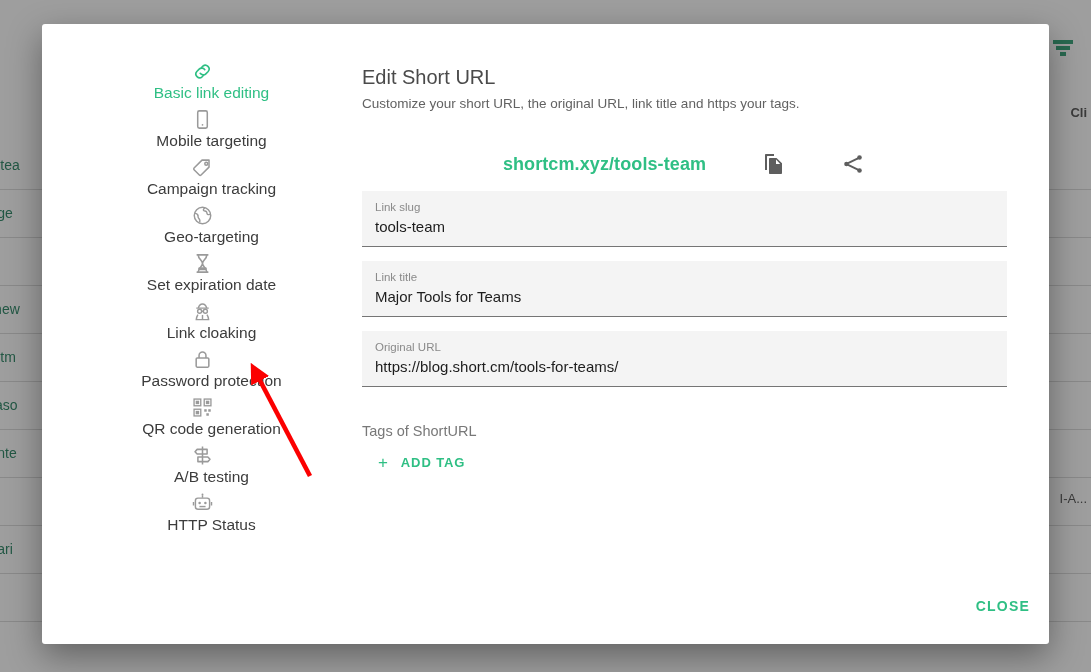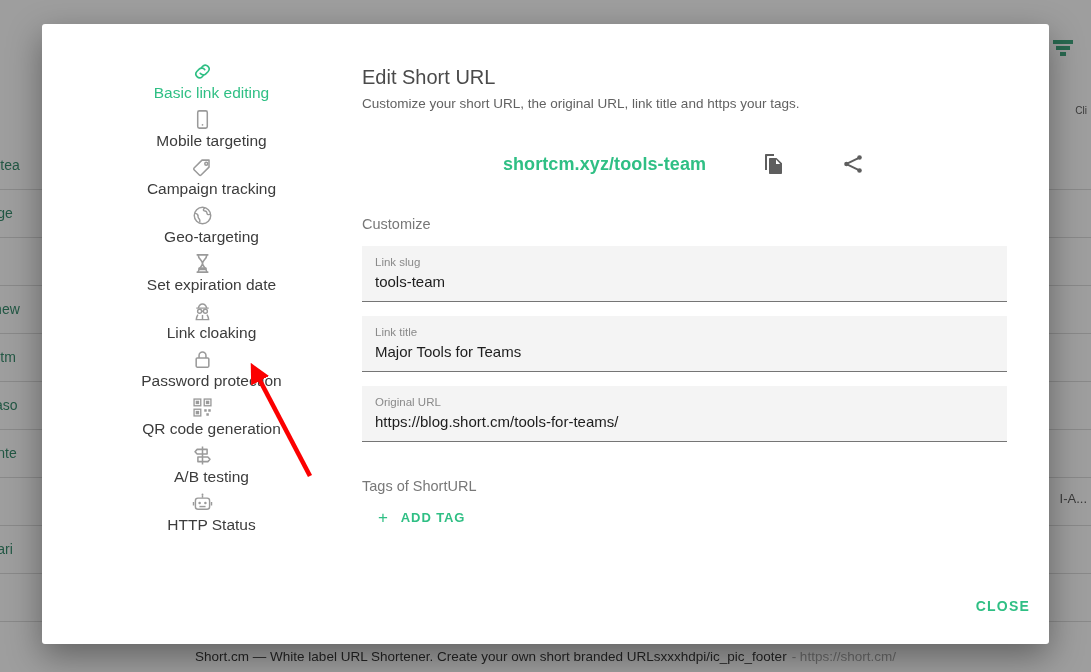--- a/index.html
+++ b/index.html
@@ -54,22 +54,22 @@
     position: absolute;
     right: 16px;
     top: 38px;
     width: 24px;
     height: 20px;
   }
   .bg-colhead {
     position: absolute;
     top: 105px;
     right: 4px;
-    font-size: 10px;
-    font-weight: normal;
+    font-size: 13px;
+    font-weight: bold;
     color: #4a4a4a;
     white-space: nowrap;
   }
   .bg-cell-right {
     position: absolute;
     right: 4px;
     font-size: 13px;
     color: #4a4a4a;
     white-space: nowrap;
   }
@@ -294,24 +294,20 @@
       <div class="bg-row" style="top: 430px;">
         <span class="bg-row-link">a-conte</span>
       </div>
       <div class="bg-row" style="top: 478px;"></div>
       <div class="bg-row" style="top: 526px;">
         <span class="bg-row-link">ompari</span>
       </div>
       <div class="bg-row" style="top: 574px;"></div>
       <span class="bg-cell-right" style="top: 491px;">I-A...</span>
     </div>
-  <div class="bg-footer">
-    <span>Short.cm — White label URL Shortener. Create your own short branded URLsxxxhdpi/ic_pic_footer</span>
-    <span class="dim">- https://short.cm/</span>
-  </div>
 </div>
 
 <div id="scrim"></div>
 
 <div id="modal">
 
   <nav id="sidebar">
       <div class="nav-item active">
         <span class="nav-icon">
           <svg viewBox="0 0 24 24" width="23" height="23" fill="none" stroke="currentColor" stroke-width="1.7" stroke-linecap="round">
@@ -438,21 +434,20 @@
         <svg viewBox="0 0 24 24" width="24" height="24" fill="none" stroke="currentColor" stroke-width="1.9" stroke-linecap="round">
           <circle cx="18.5" cy="5.5" r="2.3" fill="currentColor" stroke="none"></circle>
           <circle cx="5.5" cy="12" r="2.3" fill="currentColor" stroke="none"></circle>
           <circle cx="18.5" cy="18.5" r="2.3" fill="currentColor" stroke="none"></circle>
           <line x1="7.6" y1="10.9" x2="16.4" y2="6.6"></line>
           <line x1="7.6" y1="13.1" x2="16.4" y2="17.4"></line>
         </svg>
       </span>
     </div>
 
-    <div id="customize-label">Customize</div>
 
     <div id="fields-wrap">
         <div class="field">
           <div class="field-label">Link slug</div>
           <div class="field-value">tools-team</div>
         </div>
         <div class="field">
           <div class="field-label">Link title</div>
           <div class="field-value">Major Tools for Teams</div>
         </div>

